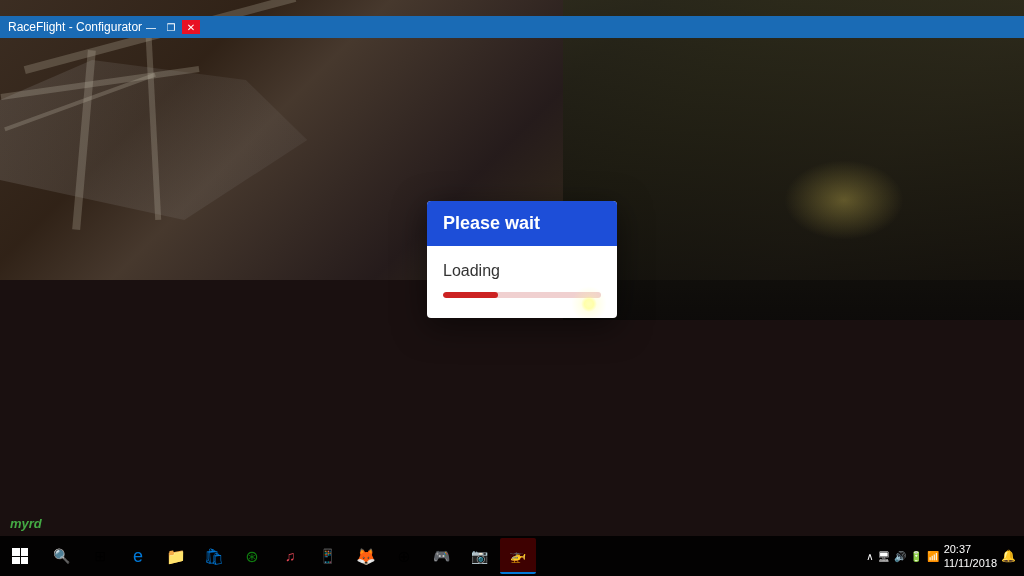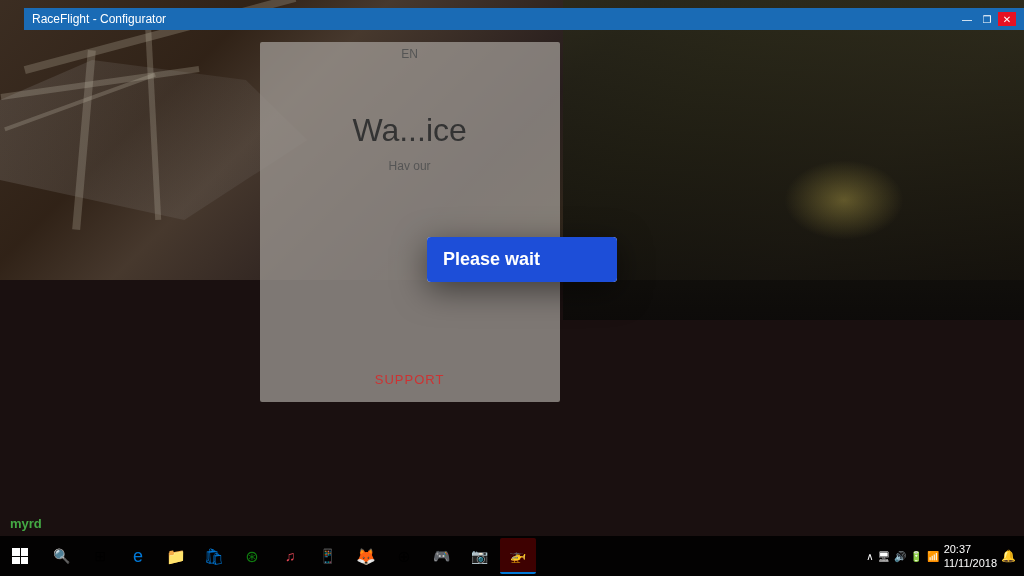--- a/index.html
+++ b/index.html
@@ -69,29 +69,28 @@
     .bg-glow {
       position: absolute;
       top: 160px; right: 120px;
       width: 120px; height: 80px;
       background: radial-gradient(ellipse, rgba(200,180,80,0.4) 0%, transparent 70%);
     }
 
     
     .titlebar {
       position: absolute;
-      top: 8px; left: 0; right: 0;
+      top: 16px; left: 0; right: 0;
       height: 22px;
       background: #1a6bb5;
       display: flex;
       align-items: center;
-      justify-content: space-between;
+      justify-content: flex-start;
       padding: 0 8px;
       z-index: 100;
-      margin-left: 24px;
     }
 
     .titlebar-title {
       color: white;
       font-size: 12px;
       font-weight: normal;
     }
 
     .titlebar-controls {
       display: flex;
@@ -333,20 +332,21 @@
     }
 
     
     .corner-logo {
       position: absolute;
       bottom: 45px;
       left: 10px;
       color: #44aa44;
       font-size: 13px;
       font-weight: bold;
+      font-style: italic;
     }
   </style>
 </head>
 <body>
 
 <div class="titlebar">
   <span class="titlebar-title">RaceFlight - Configurator</span>
   <div class="titlebar-controls">
     <button class="titlebar-btn">—</button>
     <button class="titlebar-btn">❐</button>
@@ -359,35 +359,32 @@
   <div class="beam beam2"></div>
   <div class="beam beam3"></div>
   <div class="beam beam4"></div>
   <div class="beam beam5"></div>
   <div class="bg-right"></div>
   <div class="bg-glow"></div>
 </div>
 
 <div class="main-content">
 
-  <div class="app-panel">
-    <span class="app-panel-en">EN</span>
-    <div class="app-panel-text">
-      <div class="app-panel-title">
-        <span>Wa</span>...<span>ice</span>
-      </div>
-      <div class="app-panel-desc">Hav                                    our</div>
-    </div>
-    <div class="app-panel-support">SUPPORT</div>
-  </div>
 
   <div class="modal-overlay">
     <div class="modal">
       <div class="modal-header">
         <div class="modal-title">Please wait</div>
+      </div>
+      <div class="modal-body">
+        <div class="modal-loading-text">Loading</div>
+        <div class="progress-bar-bg">
+          <div class="progress-bar-fill" style="width: 35%;"></div>
+        </div>
+        <div class="cursor"></div>
       </div>
     </div>
   </div>
 
 </div>
 
 <div class="corner-logo">myrd</div>
 
 <div class="taskbar">
 

